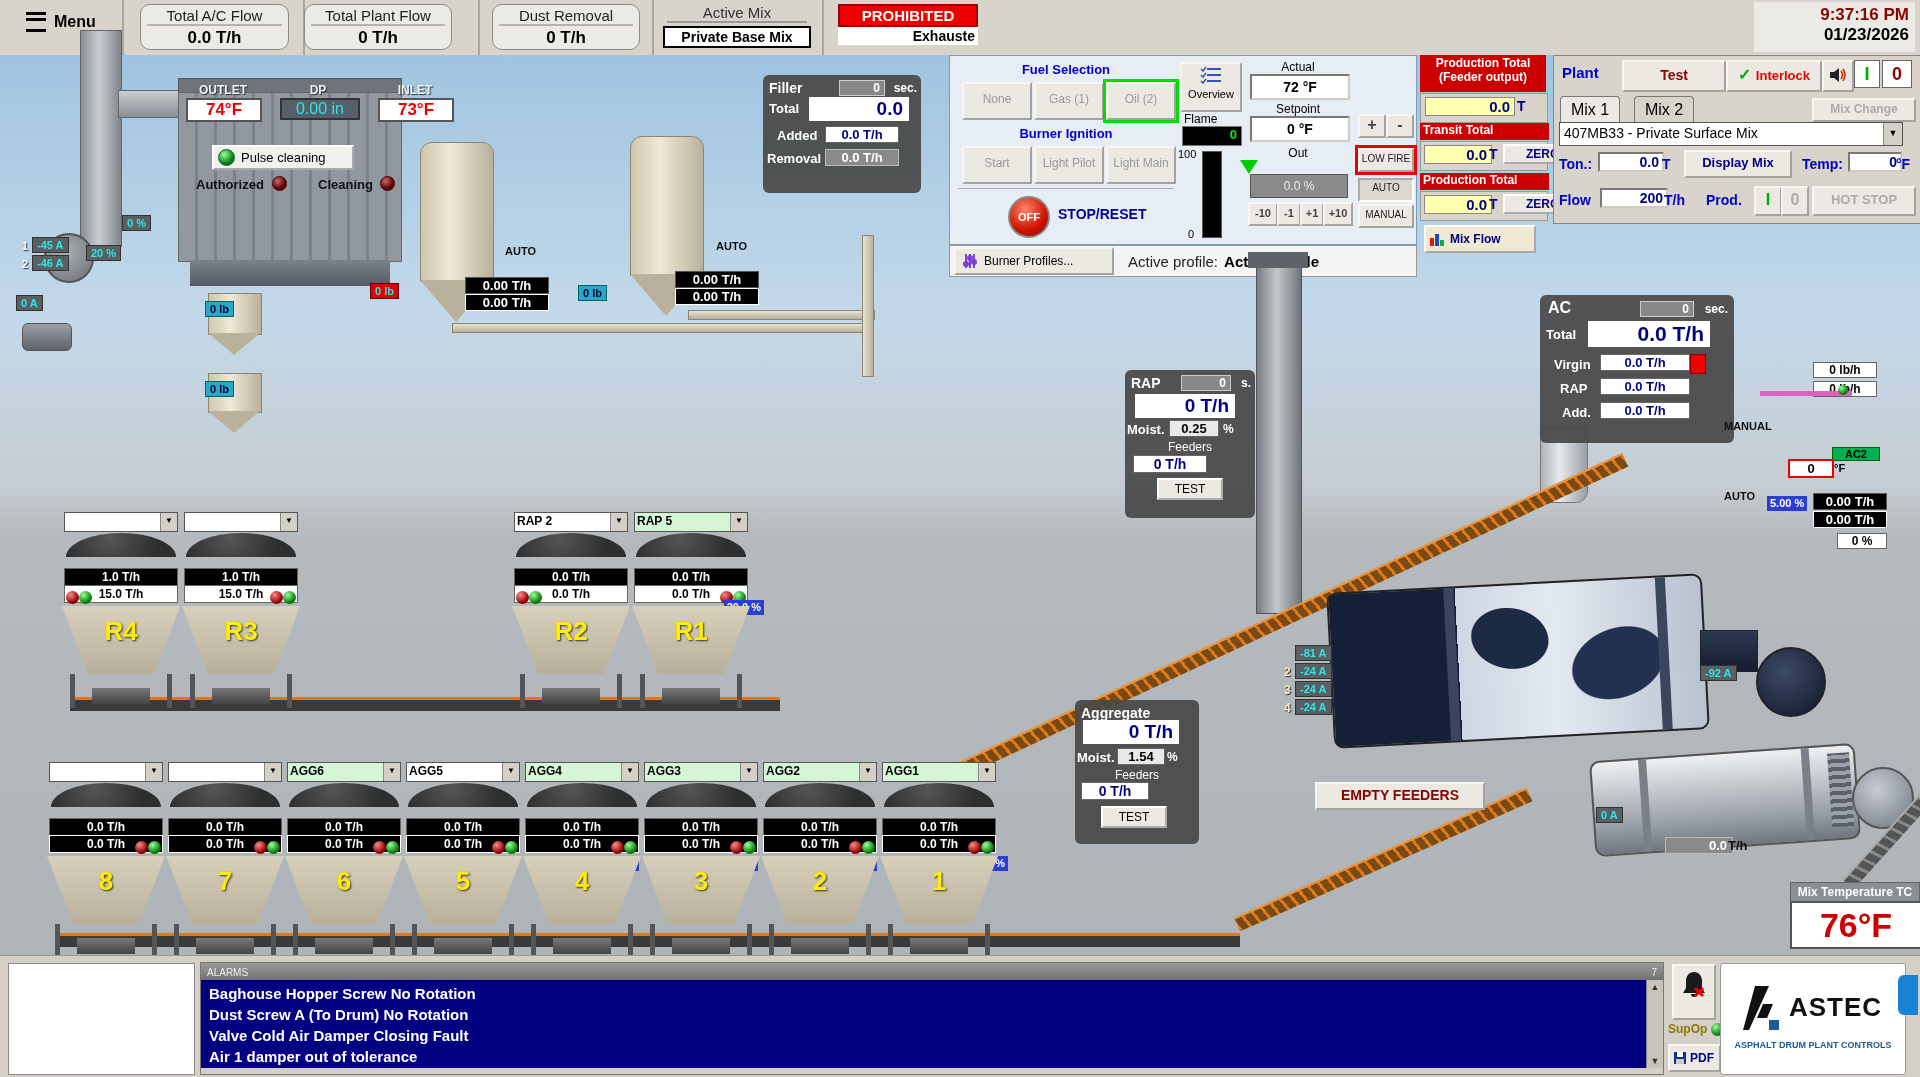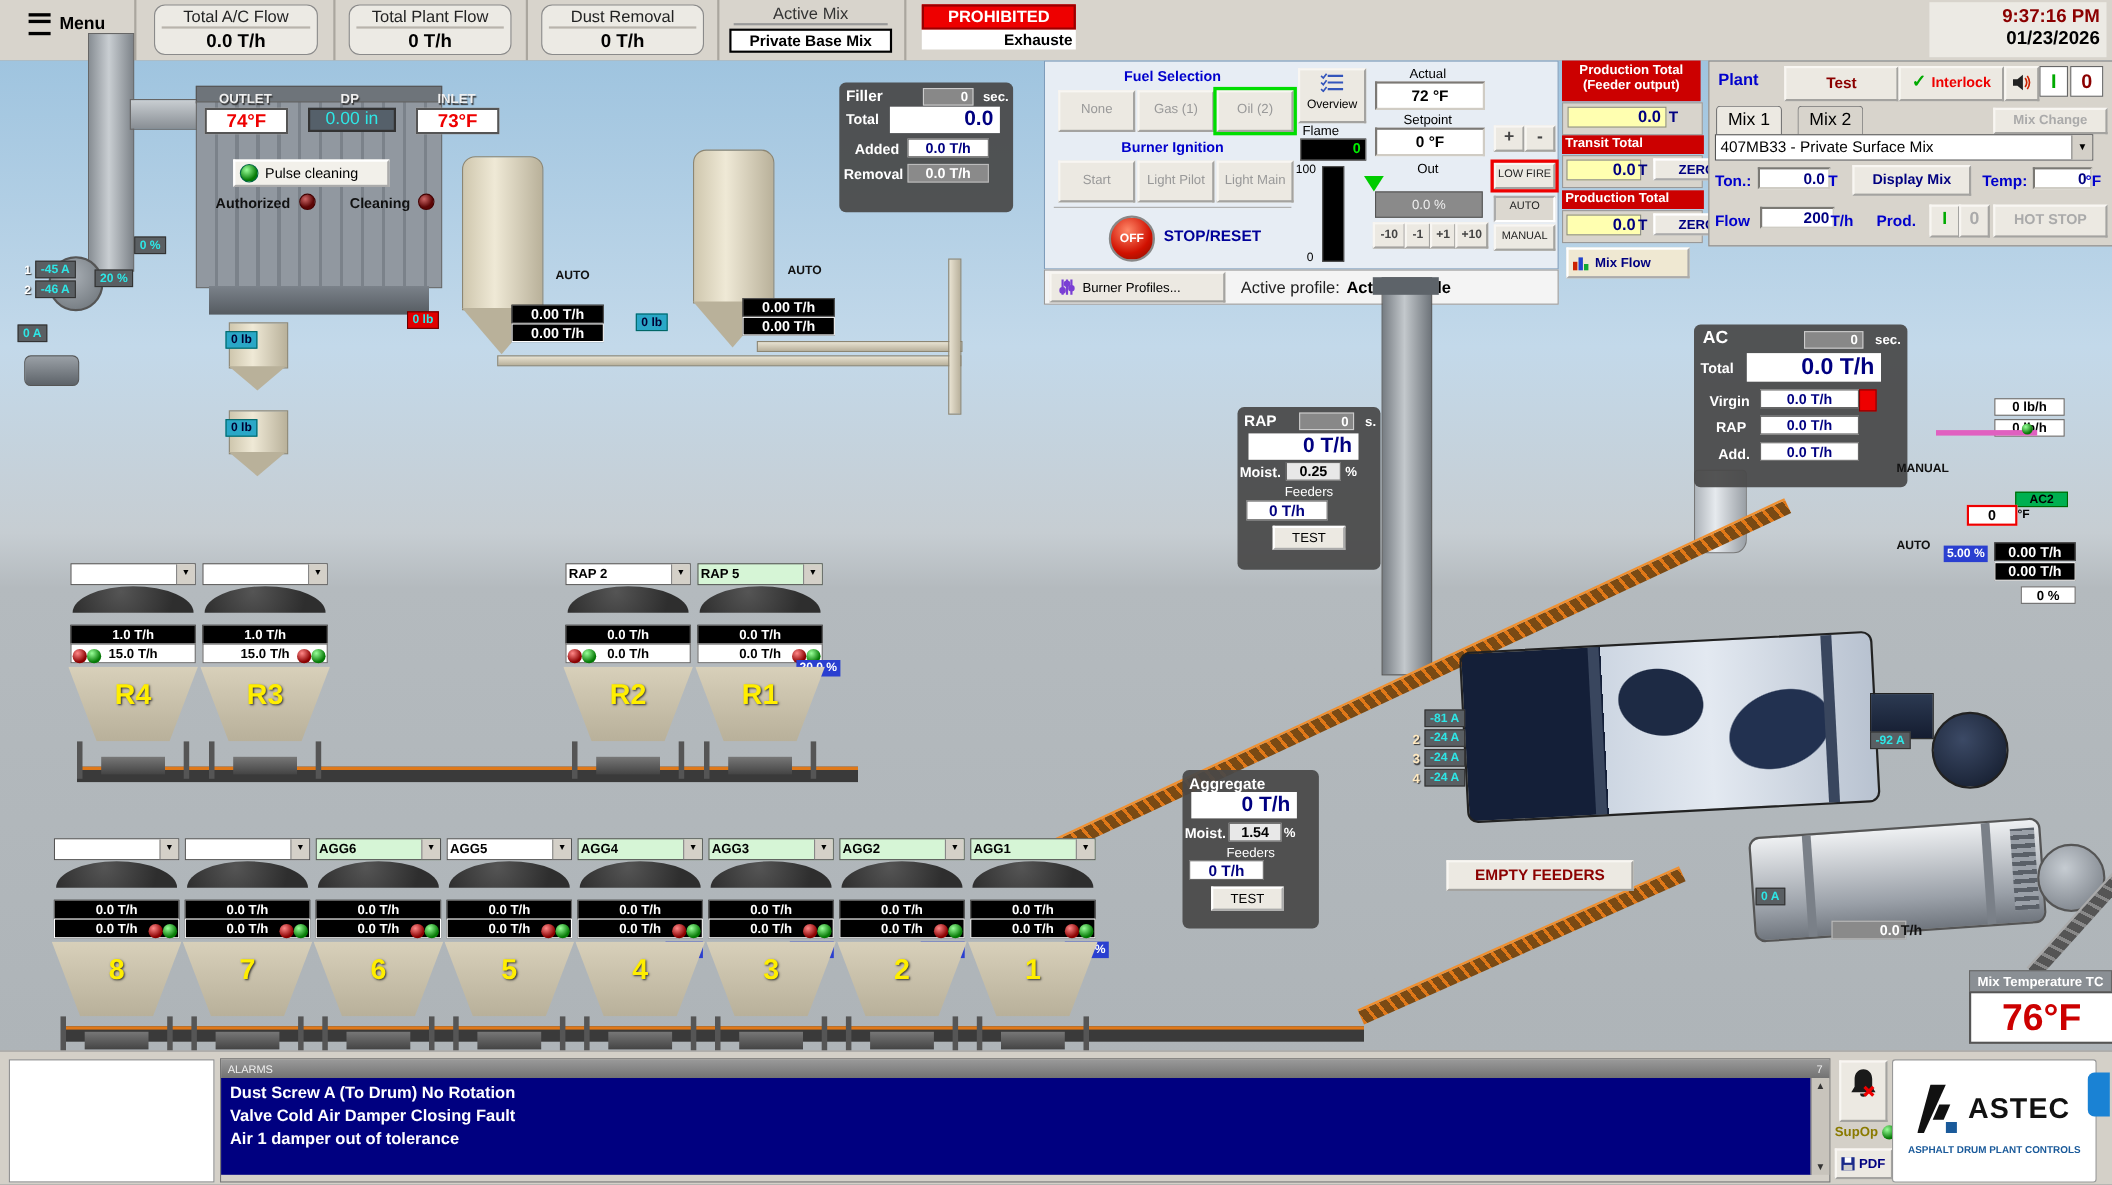--- a/index.html
+++ b/index.html
@@ -104,21 +104,21 @@
     <div class="menu-btn">
       <div class="burger"></div>
       <span>Menu</span>
     </div>
     <div class="hsep" style="left:122px"></div>
     <div class="hbox" style="left:140px;width:147px">
       <div class="lbl">Total A/C Flow</div>
       <div class="val">0.0 T/h</div>
     </div>
     <div class="hsep" style="left:303px"></div>
-    <div class="hbox" style="left:317px;width:146px">
+    <div class="hbox" style="left:304px;width:146px">
       <div class="lbl">Total Plant Flow</div>
       <div class="val">0 T/h</div>
     </div>
     <div class="hsep" style="left:478px"></div>
     <div class="hbox" style="left:492px;width:146px">
       <div class="lbl">Dust Removal</div>
       <div class="val">0 T/h</div>
     </div>
     <div class="hsep" style="left:652px"></div>
     <div class="abs" style="left:663px;top:4px;width:148px;text-align:center">
@@ -601,20 +601,21 @@
 
   <div class="abs" style="left:0;top:955px;width:1920px;height:122px;background:#d4d0c8;border-top:1px solid #999"></div>
   <div class="abs" style="left:8px;top:963px;width:185px;height:110px;background:#fff;border:1px solid #888"></div>
 
   <div id="alarmbar">
     <div id="alarmhdr">
       <span>ALARMS</span>
       <span>7</span>
     </div>
     <div id="alarmlist">
+      <div>Baghouse Hopper Screw No Rotation</div>
       <div>Dust Screw A (To Drum) No Rotation</div>
       <div>Valve Cold Air Damper Closing Fault</div>
       <div>Air 1 damper out of tolerance</div>
     </div>
     <div id="alarmscroll">
         <span>▲</span>
         <span>▼</span>
       </div>
   </div>
 

